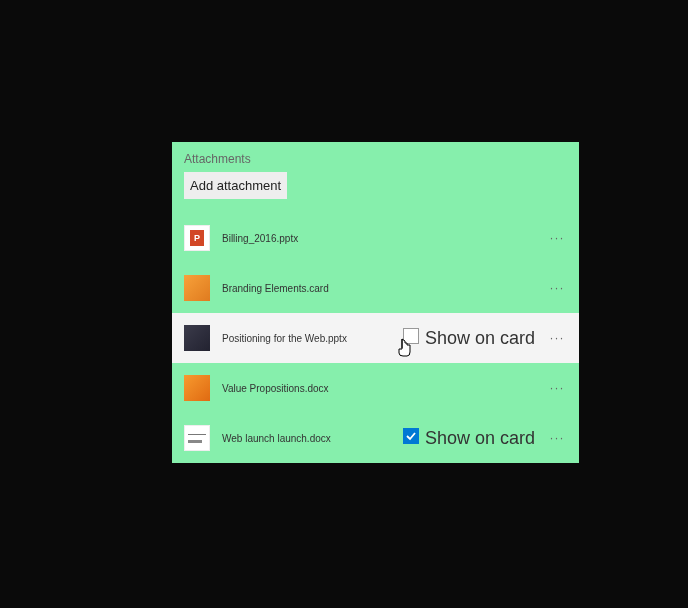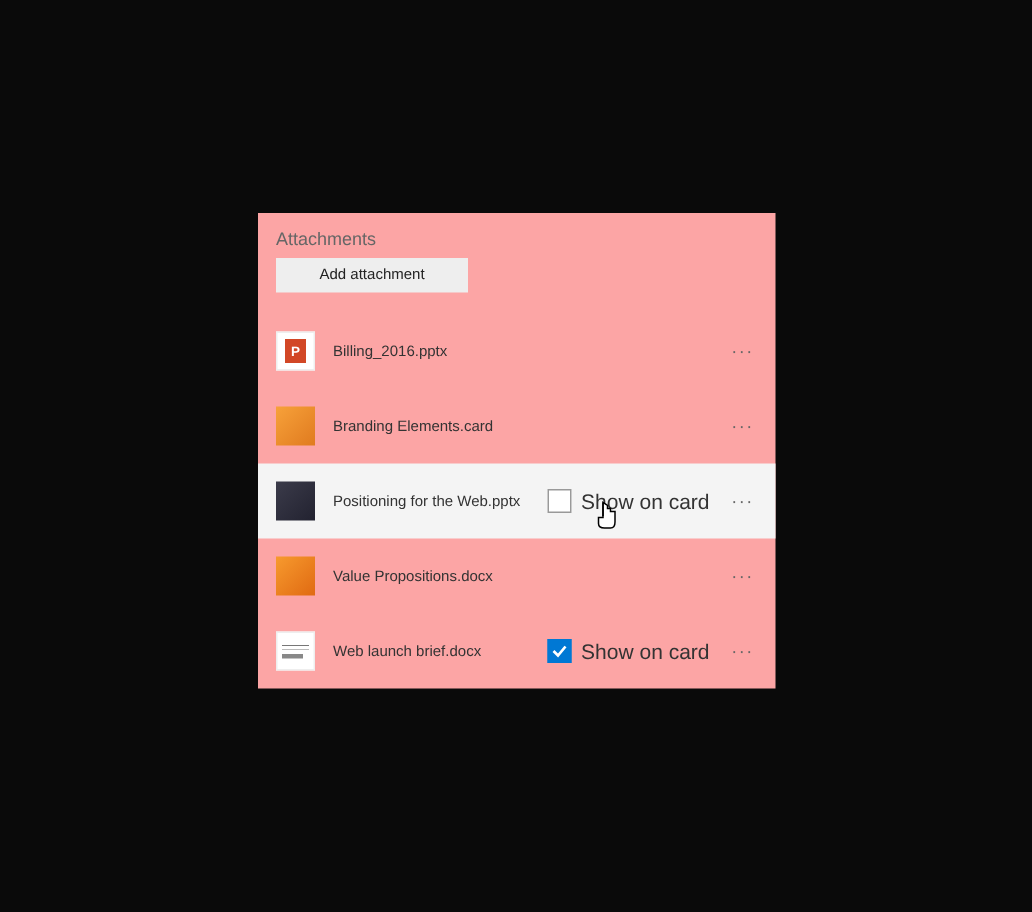--- a/index.html
+++ b/index.html
@@ -10,36 +10,36 @@
     font-family: "Segoe UI", -apple-system, sans-serif;
     font-size: 13px;
     color: #333;
     position: relative;
     overflow: hidden;
   }
   .panel {
     position: absolute;
     left: 172px;
     top: 142px;
-    width: 345px;
-    background: #fca5a5;
+    width: 407px;
+    background: #86efac;
   }
   .panel-header {
     padding: 10px 12px 4px 12px;
   }
   .panel-title {
     font-size: 12px;
     color: #666;
     padding-bottom: 6px;
   }
   .add-btn {
     display: inline-block;
     background: #eee;
-    padding: 6px 29px;
-    font-size: 10px;
+    padding: 6px 6px;
+    font-size: 13px;
     color: #222;
     cursor: pointer;
   }
   .list { padding-top: 10px; }
   .row {
     display: flex;
     align-items: center;
     padding: 12px 12px;
     gap: 12px;
     position: relative;
@@ -61,23 +61,23 @@
   .filename {
     flex: 1;
     font-size: 10px;
     color: #333;
     white-space: nowrap;
     overflow: hidden;
     text-overflow: ellipsis;
   }
   .show-wrap {
     display: flex;
-    align-items: center;
+    align-items: flex-start;
     gap: 6px;
-    font-size: 14px;
+    font-size: 18px;
     color: #333;
   }
   .checkbox {
     width: 16px;
     height: 16px;
     border: 1px solid #999;
     background: #fff;
     display: flex;
     align-items: center;
     justify-content: center;
@@ -146,21 +146,21 @@
             <path d="M6 2 L6 11" stroke="#000" stroke-width="1"></path>
           </svg></div>
       </div>
       <div class="row">
         <div class="thumb th-orange2"></div>
         <div class="filename">Value Propositions.docx</div>
         <div class="more">···</div>
       </div>
       <div class="row">
         <div class="thumb th-doc"></div>
-        <div class="filename">Web launch brief.docx</div>
+        <div class="filename">Web launch launch.docx</div>
         <div class="show-wrap">
           <div class="checkbox checked">
             <svg width="10" height="10" viewBox="0 0 10 10">
               <path d="M1 5 L4 8 L9 2" stroke="#fff" stroke-width="1.8" fill="none"></path>
             </svg>
           </div>
           <span>Show on card</span>
         </div>
         <div class="more">···</div>
       </div>

